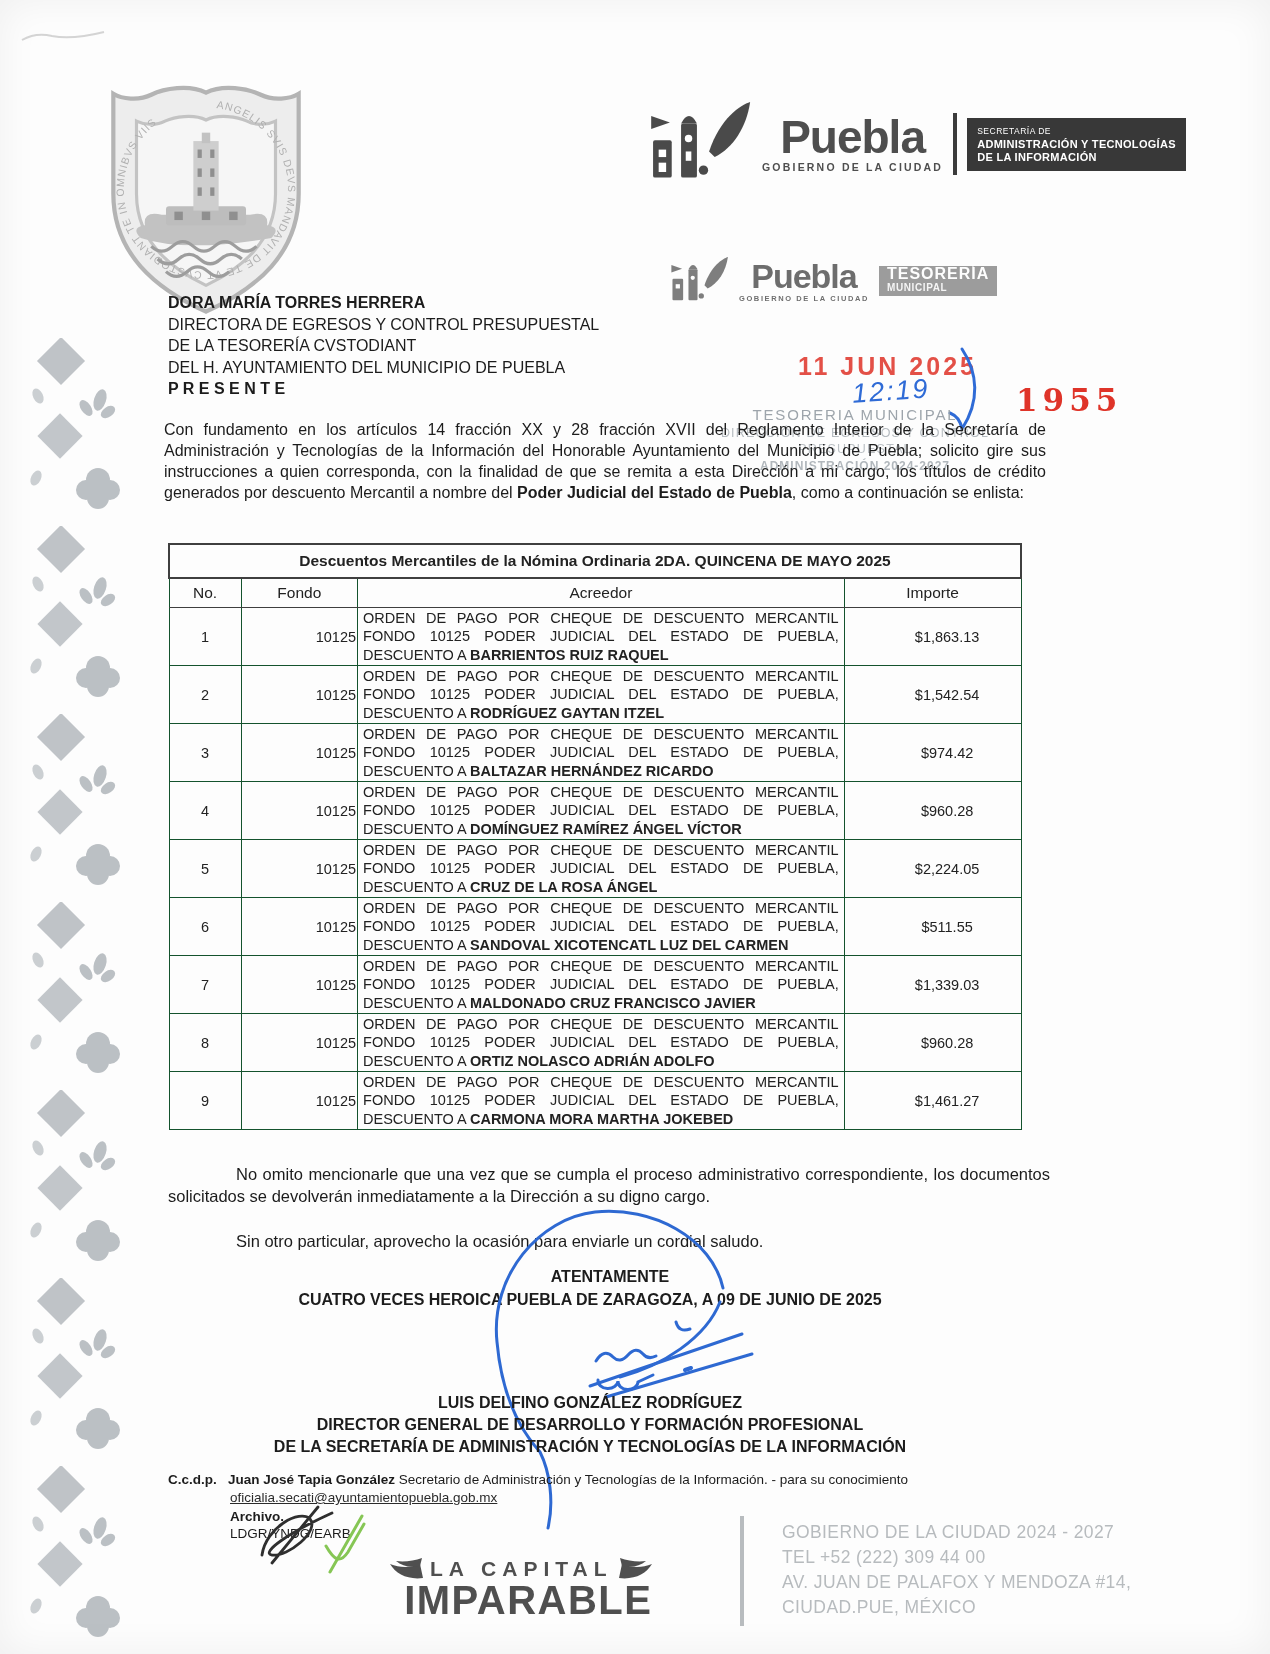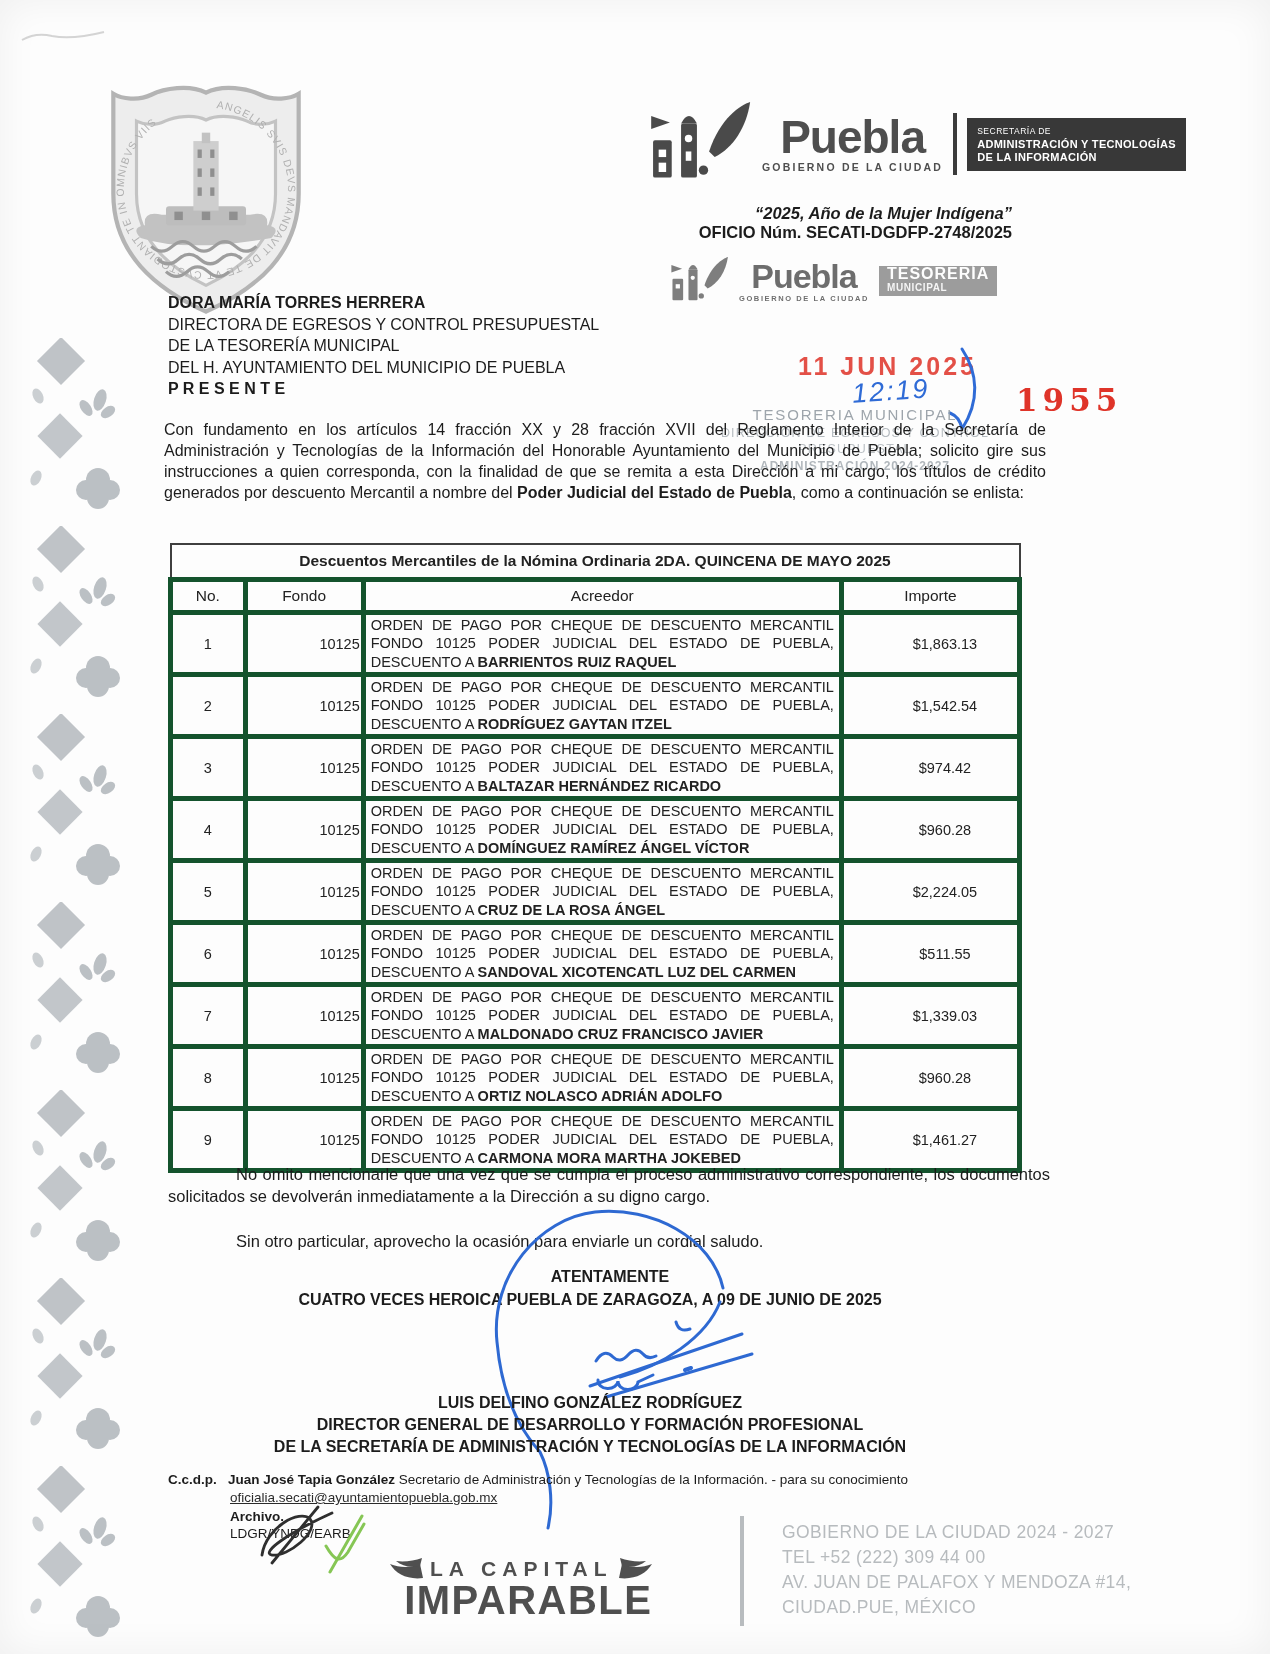--- a/index.html
+++ b/index.html
@@ -37,21 +37,21 @@
   .stamp-gray div{white-space:nowrap;}
   .sg1{font-size:15px;letter-spacing:1.8px;opacity:.95;}
   .sg2{font-size:12.5px;letter-spacing:1.2px;opacity:.7;margin-top:3px;}
   .sg3{font-size:12.5px;letter-spacing:1.2px;opacity:.65;margin-top:2px;}
   .sg4{font-size:12px;letter-spacing:1px;opacity:.75;margin-top:3px;font-weight:bold;}
   
   .para{font-size:16px;line-height:21px;text-align:justify;}
   .para2{font-size:16.5px;line-height:22px;text-align:justify;text-indent:68px;}
   
   table.desc{border-collapse:collapse;width:854px;font-size:14.5px;color:#222;}
-  table.desc td,table.desc th{border:5px solid #14532d;}
+  table.desc td,table.desc th{border:1px solid #14532d;}
   table.desc .ttl{border:2px solid #3f3f3f;border-bottom:2.5px solid #3f3f3f;font-weight:bold;
                   text-align:center;font-size:15.5px;height:30px;}
   table.desc .hed td{text-align:center;height:26px;font-size:15.5px;border-bottom:1.5px solid #3f3f3f;}
   table.desc .row td{height:55px;}
   .c-no{width:72px;text-align:center;}
   .c-fondo{width:118px;text-align:right;}
   .c-acr{width:500px;padding:1px 5px;}
   .c-imp{width:150px;text-align:center;padding-left:30px;}
   .acr-l{line-height:18.3px;text-align:justify;text-align-last:justify;}
   .acr-l.last{text-align:left;text-align-last:left;}
@@ -152,29 +152,25 @@
       <div class="tag-lg">GOBIERNO DE LA CIUDAD</div>
     </div>
     <div class="sep"></div>
     <div class="badge-dark">
       <div class="s1">SECRETARÍA DE</div>
       <div class="s2">ADMINISTRACIÓN Y TECNOLOGÍAS</div>
       <div class="s3">DE LA INFORMACIÓN</div>
     </div>
   </div>
 
-  <div class="abs" style="left:610px;top:204px;width:402px;text-align:right;">
-    <div class="legend">“2025, Año de la Mujer Indígena”</div>
-    <div class="oficio">OFICIO Núm. SECATI-DGDFP-2748/2025</div>
-  </div>
 
   <div class="abs recipient" style="left:168px;top:292px;">
     <div class="b">DORA MARÍA TORRES HERRERA</div>
     <div>DIRECTORA DE EGRESOS Y CONTROL PRESUPUESTAL</div>
-    <div>DE LA TESORERÍA MUNICIPAL</div>
+    <div>DE LA TESORERÍA CVSTODIANT</div>
     <div>DEL H. AYUNTAMIENTO DEL MUNICIPIO DE PUEBLA</div>
     <div class="b">P R E S E N T E</div>
   </div>
 
   <div class="abs brand sm" style="left:665px;top:253px;">
     <svg width="64" height="56" viewBox="0 0 120 100">
       <g fill="#6d6d6d">
         <path d="M74,58 C86,22 108,8 118,5 C114,32 100,54 80,64 Z"></path>
         <rect x="44" y="28" width="17" height="58" rx="2"></rect>
         <path d="M44,28 q8.5,-16 17,0 Z"></path>

